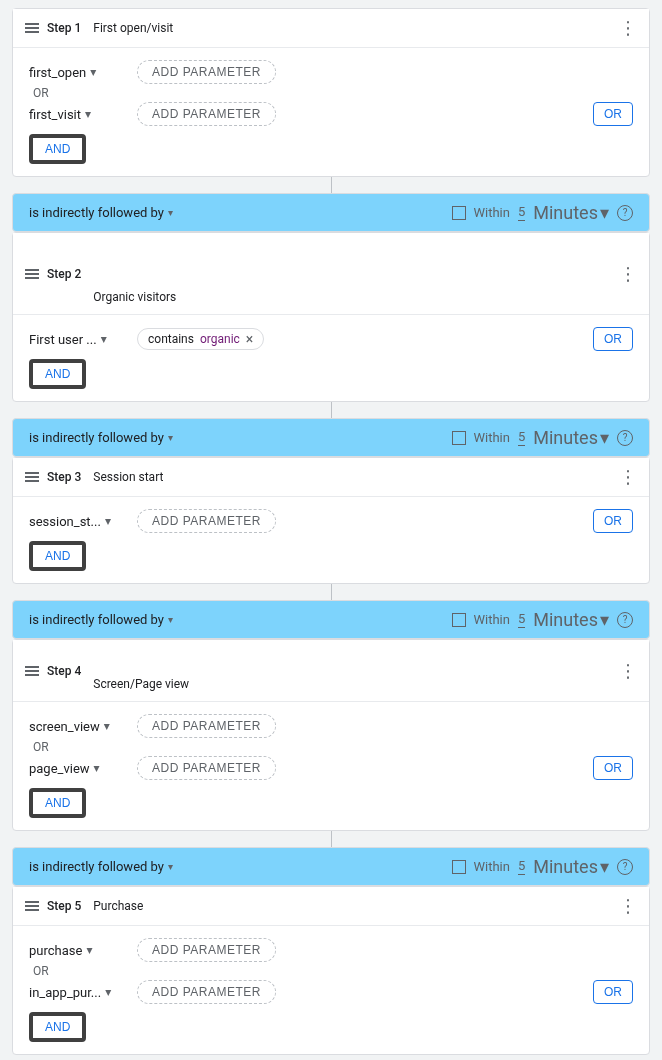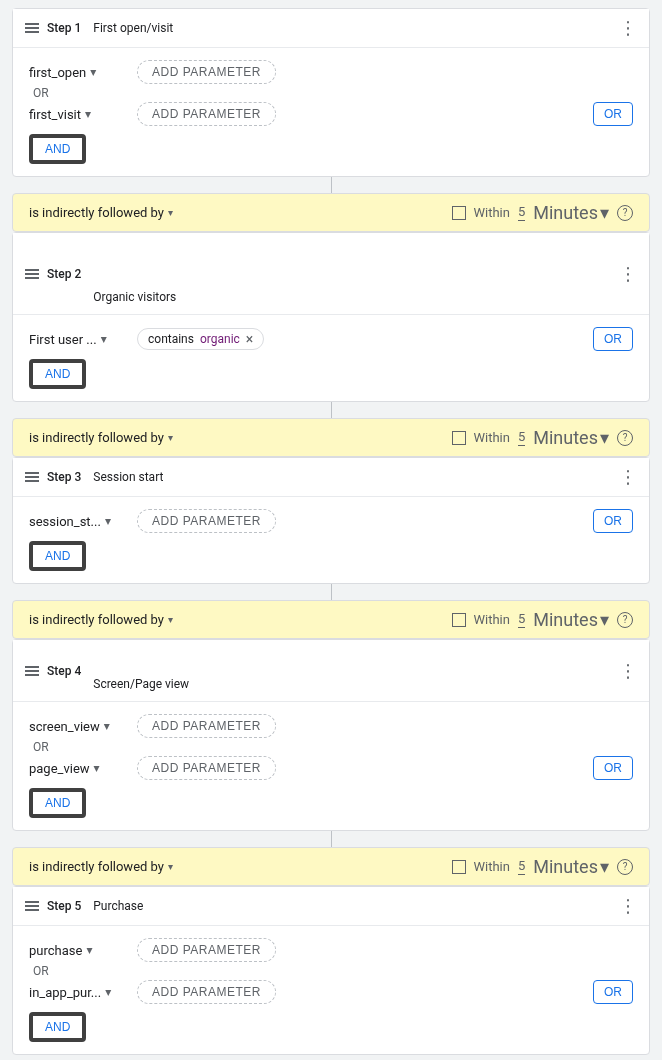--- a/index.html
+++ b/index.html
@@ -124,21 +124,21 @@
       color: #1a73e8;
       cursor: pointer;
       margin-top: 8px;
     }
 
     .connector-row {
       display: flex;
       align-items: center;
       padding: 8px 16px;
       gap: 8px;
-      background: #fef9c3;
+      background: #7dd3fc;
       border: 1px solid #dadce0;
       border-radius: 4px;
       margin: 0 12px;
     }
 
     .connector-dropdown {
       display: flex;
       align-items: center;
       gap: 4px;
       font-size: 13px;

